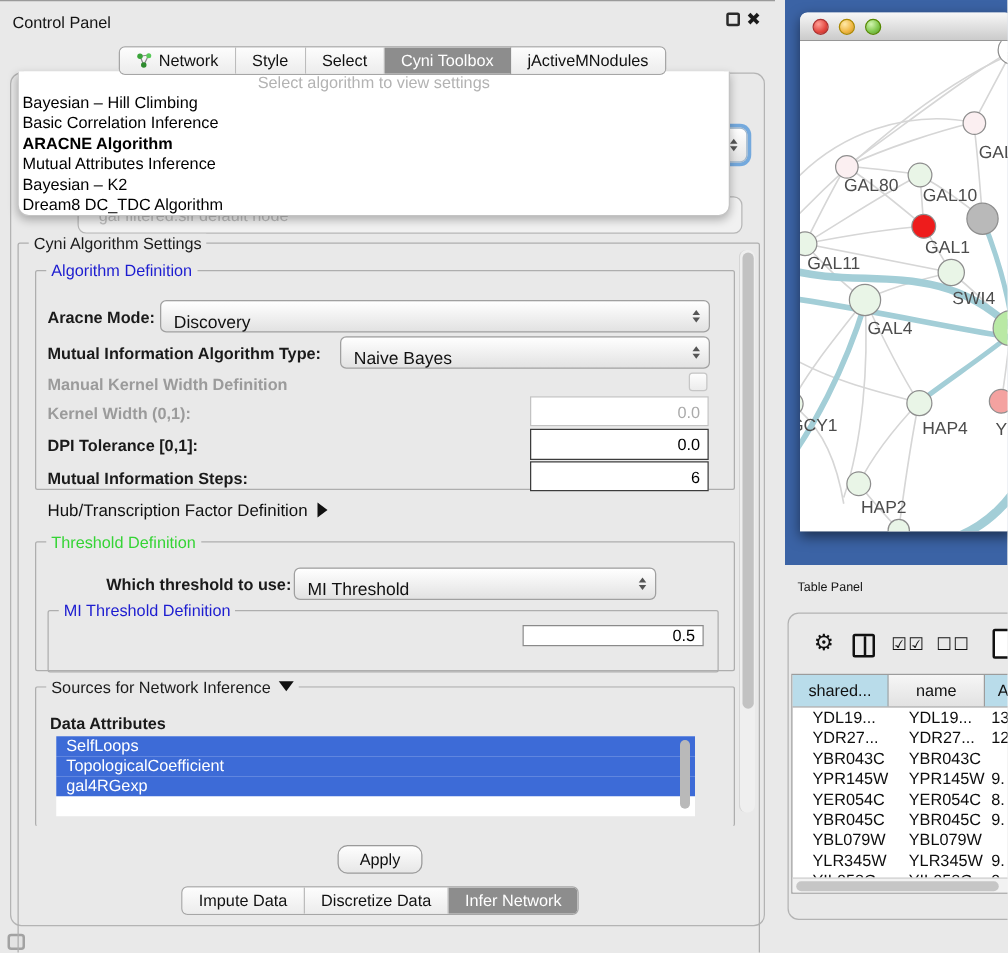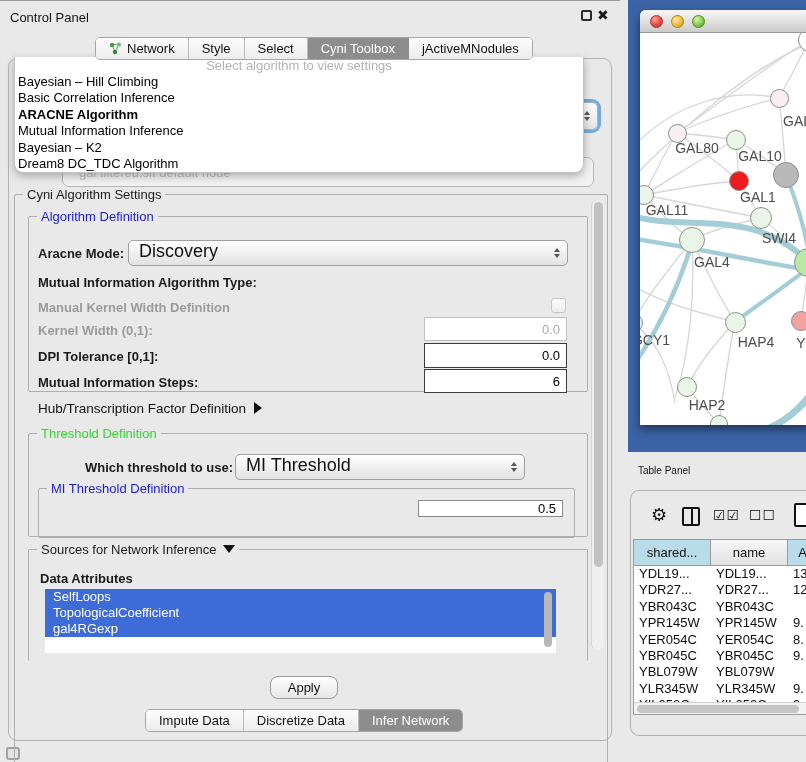--- a/index.html
+++ b/index.html
@@ -42,21 +42,21 @@
   
   .group { position:absolute; border:1px solid #aeaeae; border-radius:2px; }
   .legend { position:absolute; top:-8px; left:8px; background:#e9e9e9; padding:0 4px; font-size:13px; line-height:15px; white-space:nowrap; }
   .legend.blue { color:#1d1dd0; }
   .legend.green { color:#35d435; }
 
   .lbl { position:absolute; font-weight:bold; font-size:13px; color:#1a1a1a; white-space:nowrap; }
   .lbl.dis { color:#9b9b9b; }
 
   .combo { position:absolute; border:1px solid #a0a0a0; border-radius:5px; background:linear-gradient(#ffffff,#e2e2e2);
-      display:flex; align-items:flex-start; padding:0 24px 0 10px; font-size:18px; color:#111; }
+      display:flex; align-items:flex-end; padding:0 24px 0 10px; font-size:14px; color:#111; }
   .stepper { position:absolute; right:7px; top:50%; transform:translateY(-50%); display:flex; flex-direction:column; gap:2px; }
   .stepper i { display:block; width:0; height:0; border-left:3.5px solid transparent; border-right:3.5px solid transparent; }
   .stepper .up { border-bottom:4px solid #555; }
   .stepper .dn { border-top:4px solid #555; }
 
   .field { position:absolute; background:#fff; text-align:right; padding:0 6px; font-size:13px; display:flex; align-items:center; justify-content:flex-end; }
   .field.en { border:1.5px solid #3c3c3c; color:#000; }
   .field.dis { border:1px solid #c2c2c2; color:#ababab; }
 
   .checkbox-dis { position:absolute; width:15px; height:15px; border:1px solid #c6c6c6; border-radius:3px; background:linear-gradient(#fdfdfd,#ececec); }
@@ -101,21 +101,21 @@
   .tp-unchecks { position:absolute; left:118px; top:16px; font-size:14px; letter-spacing:1px; color:#111; }
   .tp-page { position:absolute; left:163px; top:12px; width:20px; height:24px; border:2px solid #111; border-radius:2px; background:#fff; }
   .tp-table { position:absolute; left:2px; top:48px; width:186px; height:176px; background:#fff; border:1px solid #9c9c9c; overflow:hidden; }
   .tp-head { display:flex; height:26px; border-bottom:1px solid #9c9c9c; }
   .th { border-right:1px solid #9c9c9c; display:flex; align-items:center; justify-content:center; font-size:13px; color:#111;
         background:linear-gradient(#f6f6f6,#e2e2e2); }
   .th.selcol { background:#b9dcea; }
   .th.c1 { width:77px; } .th.c2 { width:77px; } .th.c3 { flex:1; }
   .tp-body { height:138px; overflow:hidden; }
   .tr { display:flex; height:16.4px; line-height:16.4px; font-size:13px; color:#0d0d0d; }
-  .td { padding-left:5px; white-space:nowrap; overflow:hidden; }
+  .td { padding-left:16px; white-space:nowrap; overflow:hidden; }
   .td.c1 { width:77px; } .td.c2 { width:77px; } .td.c3 { flex:1; padding-left:5px; }
   .tp-hscroll { position:absolute; left:0px; bottom:0px; width:100%; height:12px; background:#f2f2f2; border-top:1px solid #d0d0d0; }
   .tp-hscroll .thumb { position:absolute; left:3px; top:2px; width:162px; height:8px; background:#c6c6c6; border-radius:4px; }
 
   .corner-icon { left:6px; top:747px; width:14px; height:13px; border:2px solid #a2a2a2; border-radius:3px; background:#e3e3e3; }
 </style>
 </head>
 <body>
 
 <div id="control-panel" class="abs">
@@ -162,21 +162,21 @@
         <i class="dn"></i>
       </span>
   </div>
   <div class="abs combo-ghost">gal filtered.sif default node</div>
 
   <div class="abs popup">
     <div class="ph">Select algorithm to view settings</div>
     <div class="it">Bayesian – Hill Climbing</div>
     <div class="it">Basic Correlation Inference</div>
     <div class="it bold">ARACNE Algorithm</div>
-    <div class="it">Mutual Information Inference</div>
+    <div class="it">Mutual Attributes Inference</div>
     <div class="it">Bayesian – K2</div>
     <div class="it">Dream8 DC_TDC Algorithm</div>
   </div>
 
   <div class="group" style="left:14px; top:193px; width:594px; height:612px; z-index:3;">
     <span class="legend">Cyni Algorithm Settings</span>
     <div class="vscroll">
         <div class="thumb"></div>
       </div>
     <div class="hscroll">
@@ -189,20 +189,27 @@
   </div>
   <div class="abs lbl" style="left:38px; top:245px; z-index:4;">Aracne Mode:</div>
   <div class="combo" style="left:128px; top:239px; width:440px; height:26px; z-index:4;">
     <span>Discovery</span>
     <span class="stepper">
         <i class="up"></i>
         <i class="dn"></i>
       </span>
   </div>
   <div class="abs lbl" style="left:38px; top:274px; z-index:4;">Mutual Information Algorithm Type:</div>
+  <div class="combo" style="left:272px; top:268px; width:296px; height:26px; z-index:4;">
+    <span>Naive Bayes</span>
+    <span class="stepper">
+        <i class="up"></i>
+        <i class="dn"></i>
+      </span>
+  </div>
   <div class="abs lbl dis" style="left:38px; top:299px; z-index:4;">Manual Kernel Width Definition</div>
   <div class="checkbox-dis" style="left:551px; top:297px; z-index:4;"></div>
   <div class="abs lbl dis" style="left:38px; top:322px; z-index:4;">Kernel Width (0,1):</div>
   <div class="field dis" style="left:424px; top:316px; width:143px; height:24px; z-index:4;">0.0</div>
   <div class="abs lbl" style="left:38px; top:348px; z-index:4;">DPI Tolerance [0,1]:</div>
   <div class="field en" style="left:424px; top:342px; width:143px; height:25px; z-index:4;">0.0</div>
   <div class="abs lbl" style="left:38px; top:374px; z-index:4;">Mutual Information Steps:</div>
   <div class="field en" style="left:424px; top:368px; width:143px; height:24px; z-index:4;">6</div>
 
   <div class="abs" style="left:38px; top:400px; font-size:13.5px; color:#111; z-index:4;">

